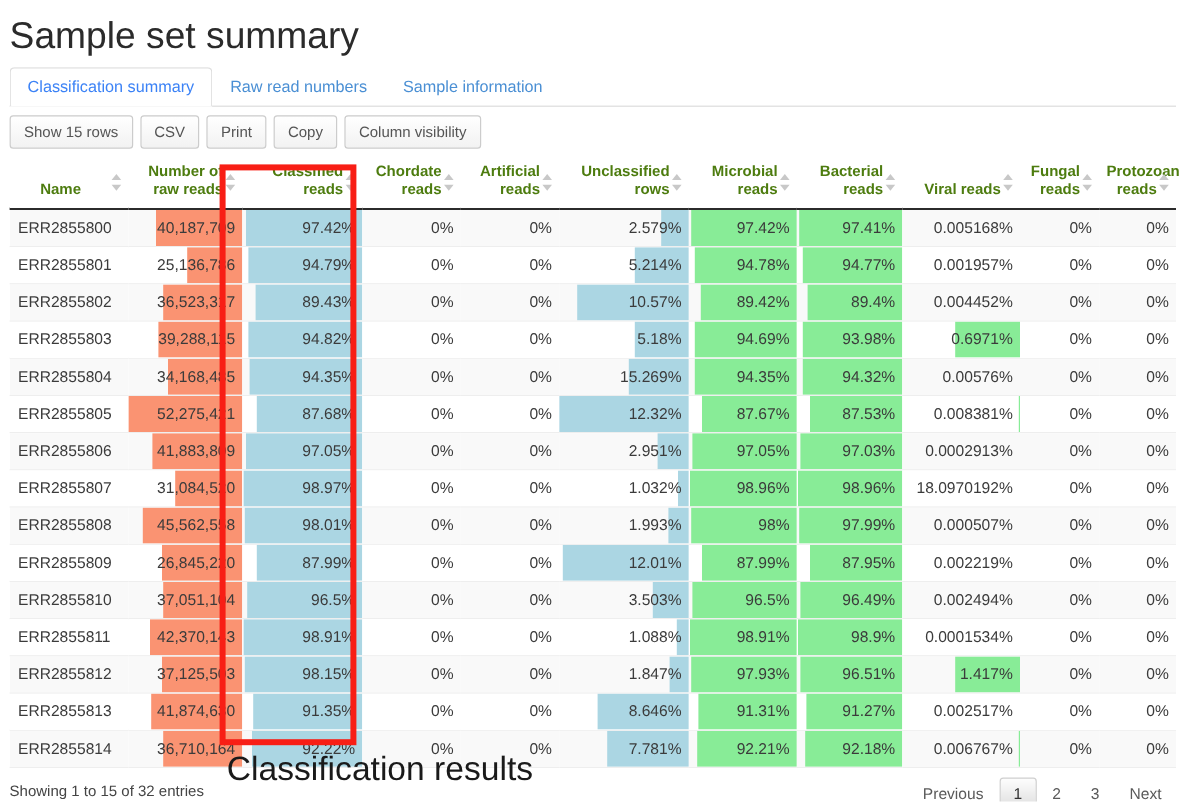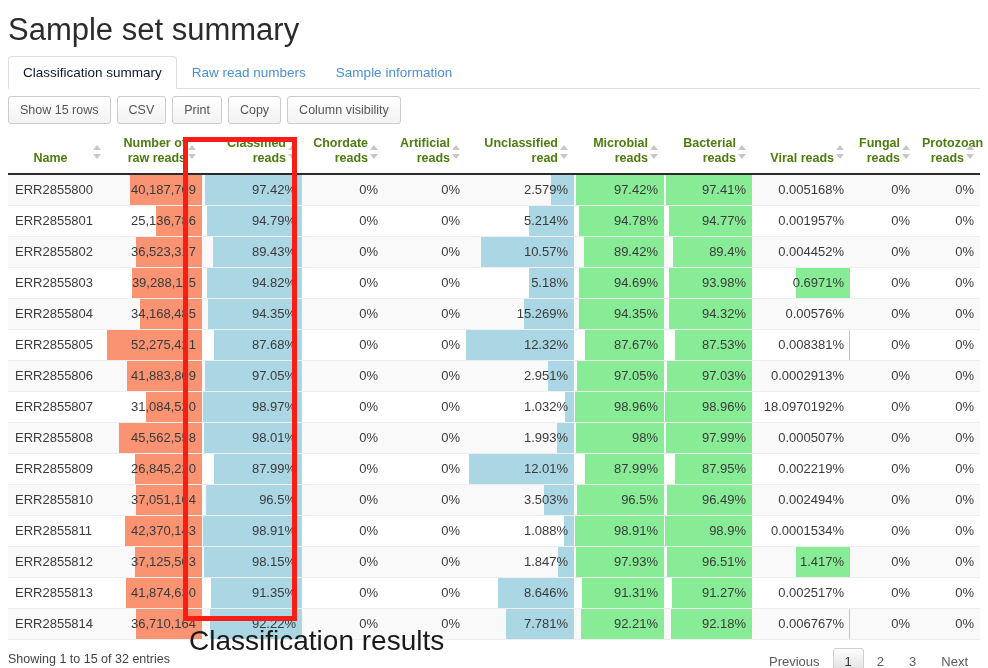--- a/index.html
+++ b/index.html
@@ -45,21 +45,21 @@
     padding: 0 14px;
     color: #4a8fd4;
     cursor: pointer;
     position: relative;
     top: 0px;
     border: 1px solid transparent;
     border-radius: 4px 4px 0 0;
     background: transparent;
   }
   .tab.active {
-    color: #0f172a;
+    color: #3b82f6;
     background: #ffffff;
     border: 1px solid #dddddd;
     border-bottom: 1px solid #ffffff;
   }
 
   
   #toolbar {
     margin: 7px 0 0 8px;
     height: 28px;
     position: relative;
@@ -266,21 +266,21 @@
               <i class="dn"></i>
             </span></th>
           <th><span>Chordate reads</span><span class="sort-arrows">
               <i class="up"></i>
               <i class="dn"></i>
             </span></th>
           <th><span>Artificial reads</span><span class="sort-arrows">
               <i class="up"></i>
               <i class="dn"></i>
             </span></th>
-          <th><span>Unclassified read</span><span class="sort-arrows">
+          <th><span>Unclassified rows</span><span class="sort-arrows">
               <i class="up"></i>
               <i class="dn"></i>
             </span></th>
           <th><span>Microbial reads</span><span class="sort-arrows">
               <i class="up"></i>
               <i class="dn"></i>
             </span></th>
           <th><span>Bacterial reads</span><span class="sort-arrows">
               <i class="up"></i>
               <i class="dn"></i>

